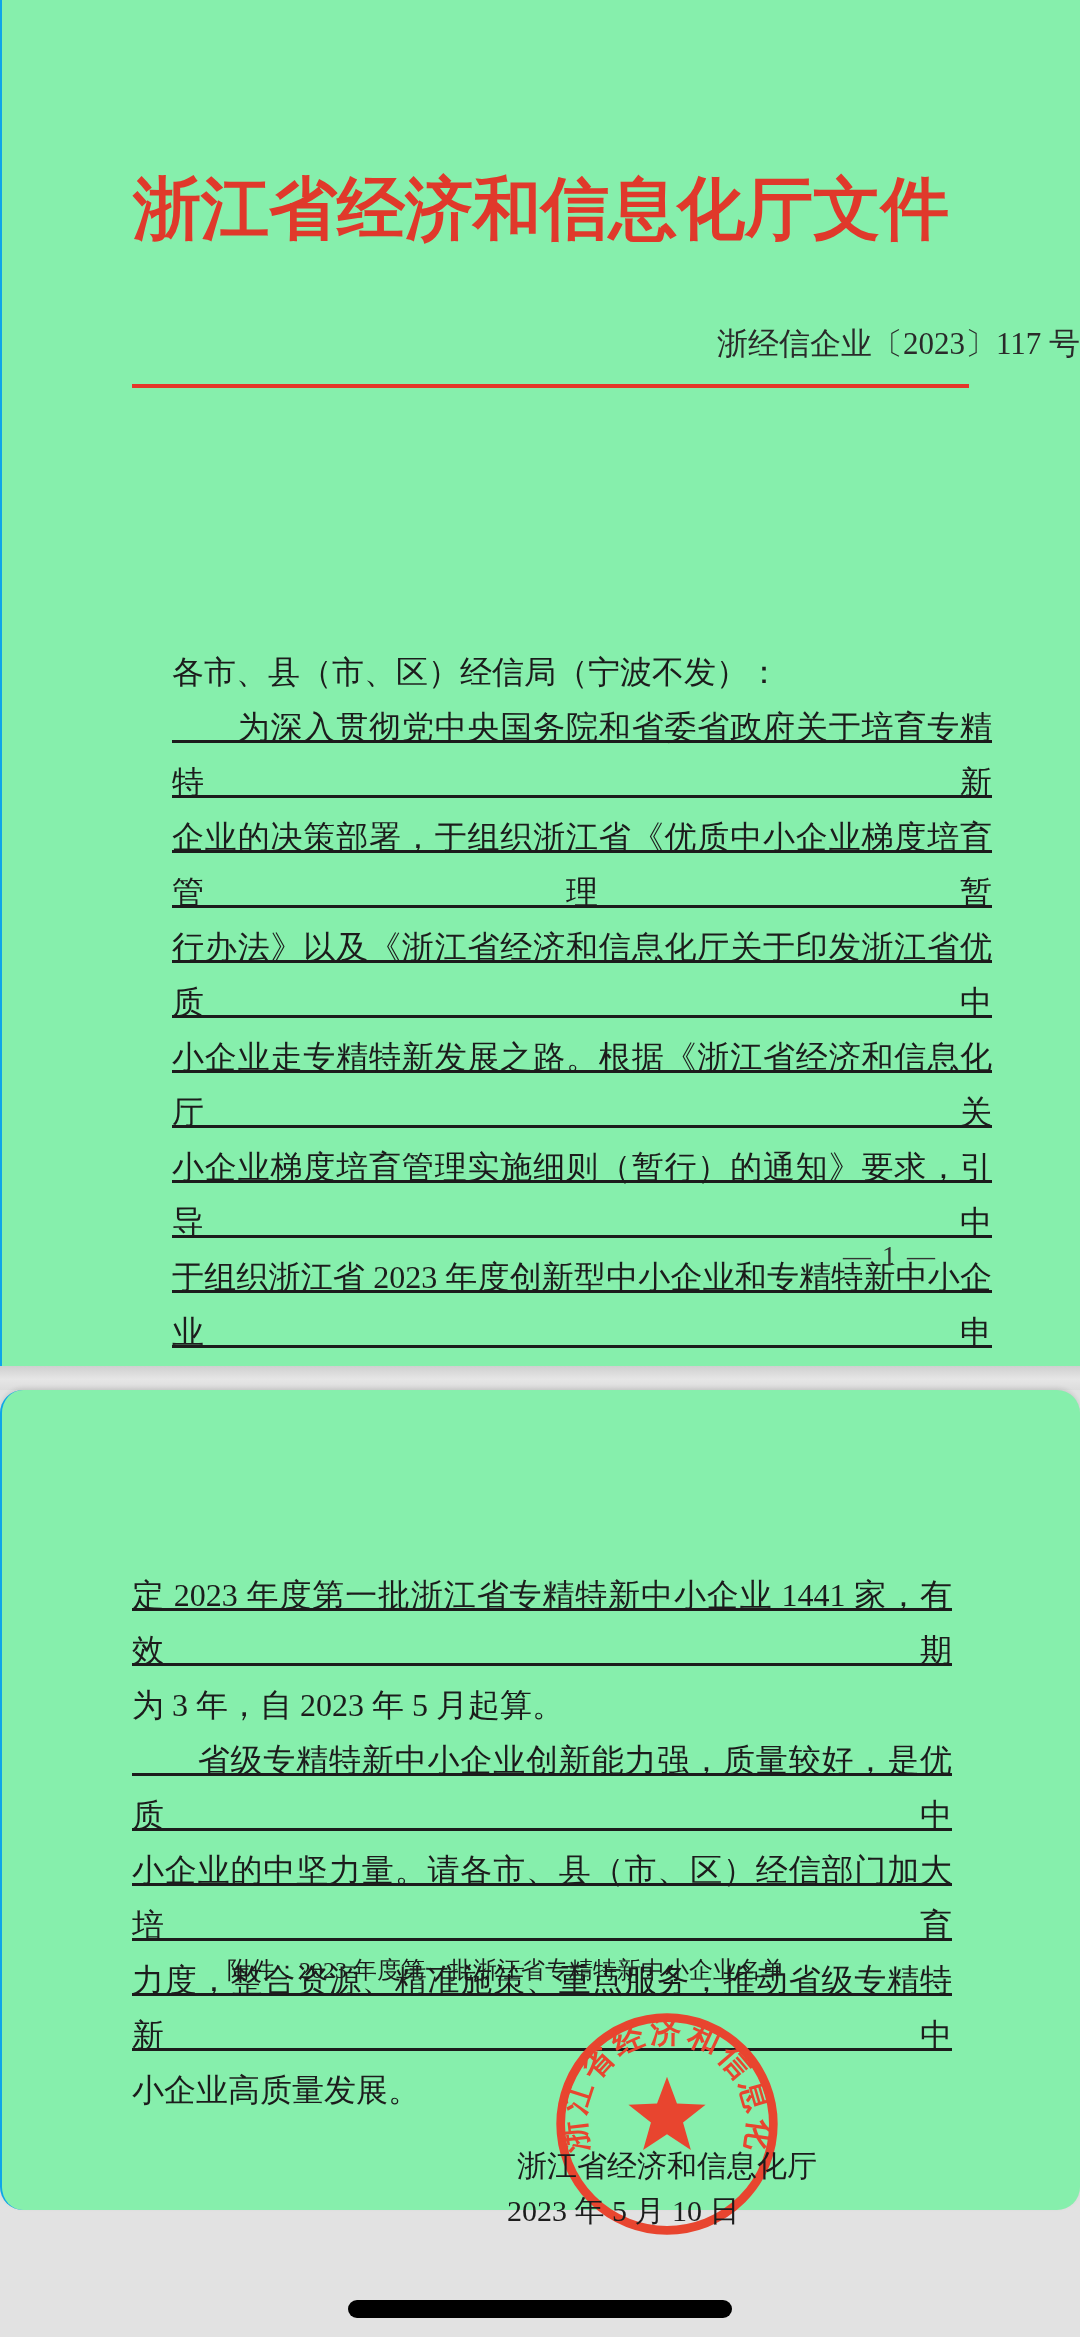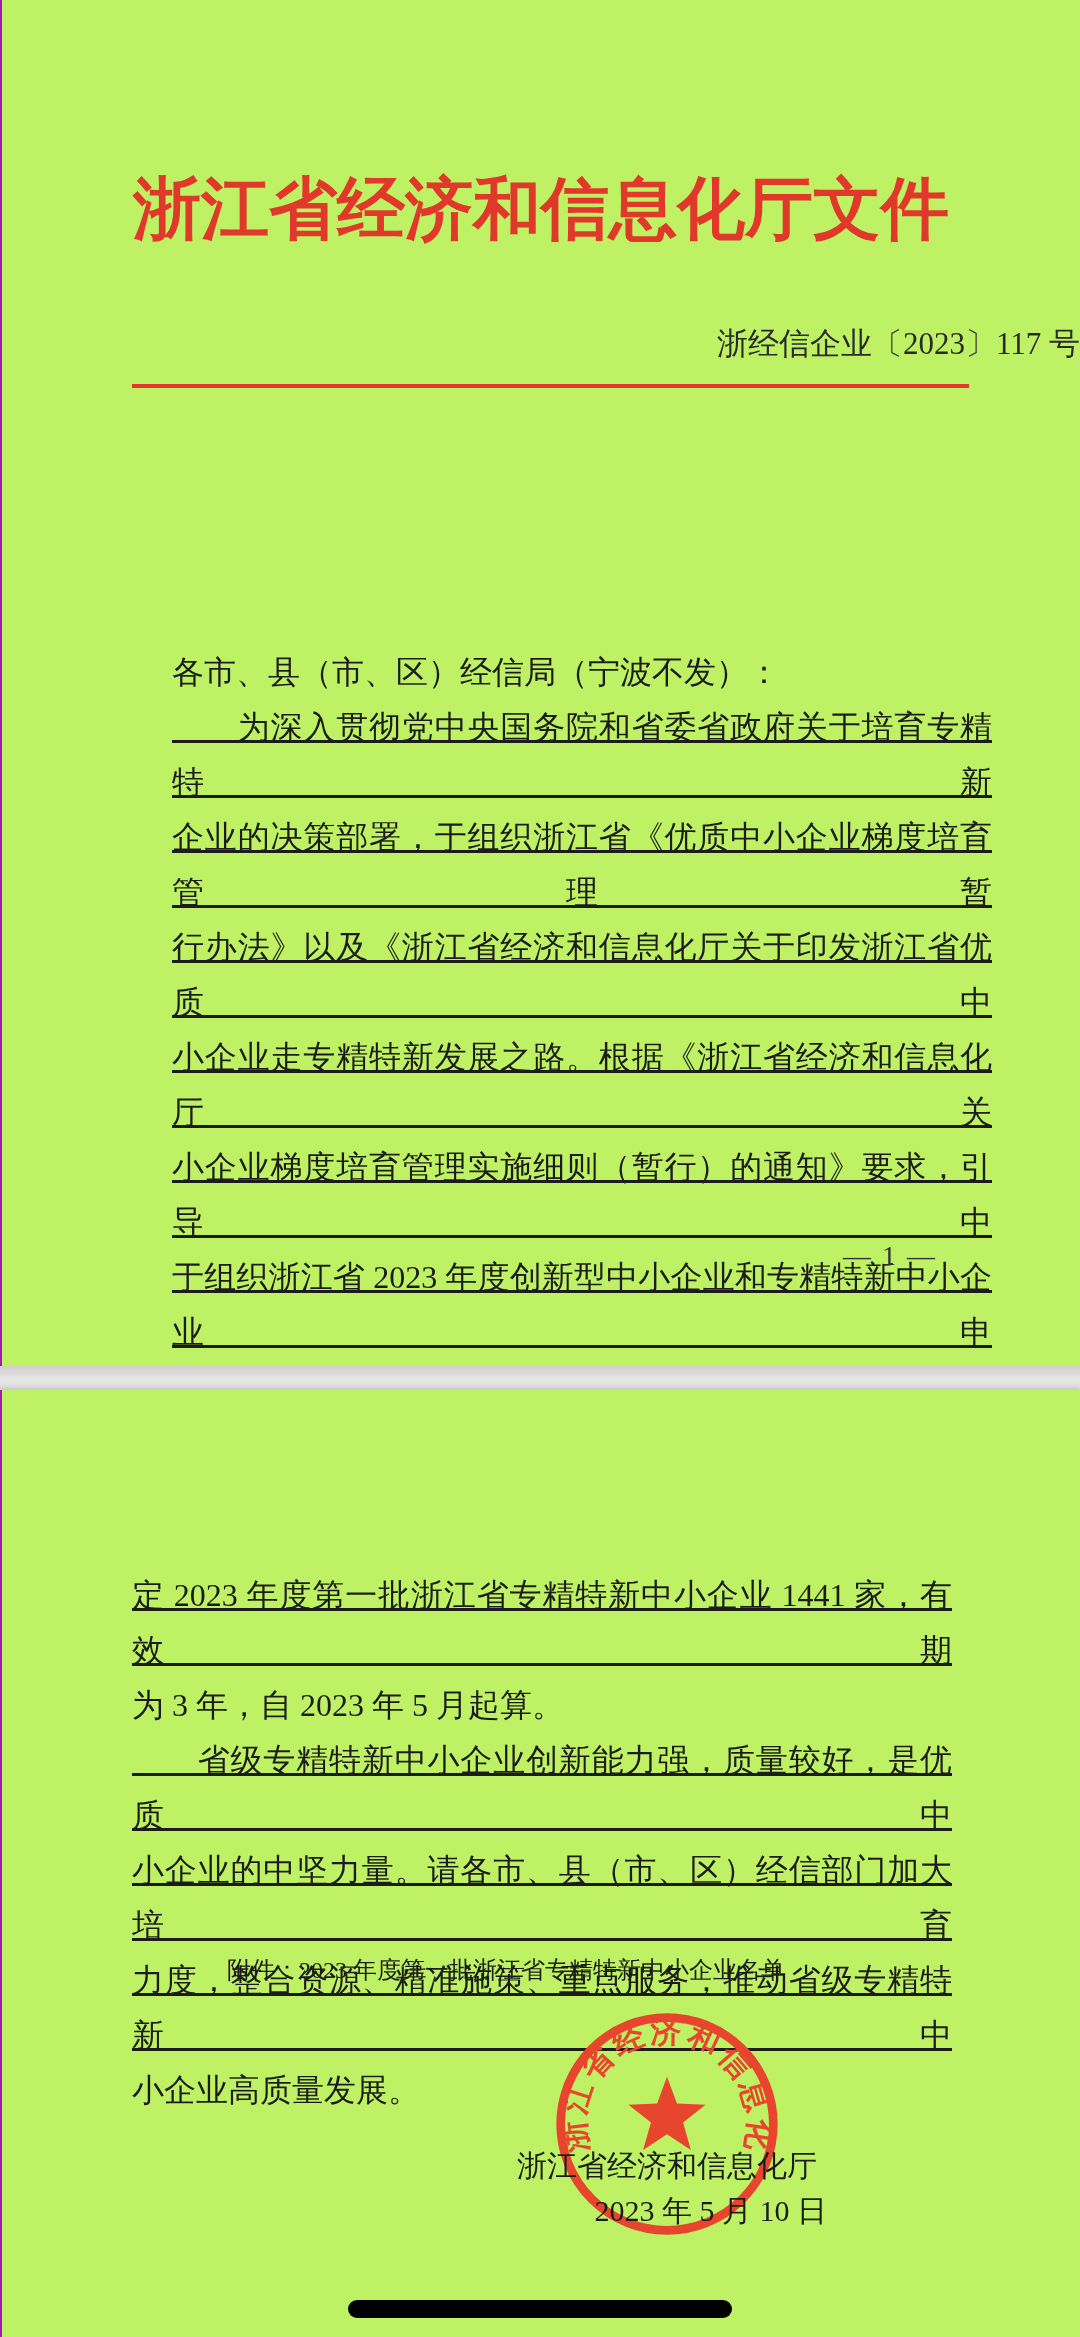--- a/index.html
+++ b/index.html
@@ -7,29 +7,29 @@
     width: 1080px; height: 2337px;
     position: relative;
     background: #e2e2e2;
     font-family: "Liberation Serif", "DejaVu Serif", serif;
     color: #1c1c1c;
     overflow: hidden;
   }
   .page {
     position: absolute;
     left: 0; width: 1078px;
-    background: #bef264;
-    border-left: 2px solid #a21caf;
+    background: #86efac;
+    border-left: 2px solid #0ea5e9;
   }
   #page1 { top: 0; height: 1366px; box-shadow: 0 3px 6px rgba(0,0,0,0.18); }
   #page-gap {
     position: absolute; left: 0; top: 1366px; width: 1080px; height: 24px;
     background: linear-gradient(#cfcfcf, #e6e6e6 55%, #dcdcdc);
   }
-  #page2 { top: 1390px; height: 947px; box-shadow: 0 -2px 4px rgba(0,0,0,0.10); }
+  #page2 { top: 1390px; height: 820px; box-shadow: 0 -2px 4px rgba(0,0,0,0.10); border-radius: 23px; }
 
   .masthead {
     position: absolute; top: 168px; left: 0; width: 100%;
     text-align: center;
     font-size: 68px; line-height: 82px; font-weight: bold;
     color: #e0392b;
     letter-spacing: 0px;
     white-space: nowrap;
   }
   .doc-number {
@@ -79,21 +79,21 @@
   }
   .signature {
     position: absolute; top: 755px; left: 505px; width: 320px;
     text-align: center;
     font-size: 30px; line-height: 42px;
     color: #1c1c1c;
     white-space: nowrap;
   }
   .sign-date {
     position: absolute; top: 800px; left: 505px; width: 320px;
-    text-align: right;
+    text-align: left;
     font-size: 30px; line-height: 42px;
     color: #1c1c1c;
     white-space: nowrap;
   }
   .home-indicator {
     position: absolute; top: 2300px; left: 348px;
     width: 384px; height: 18px;
     background: #000;
     border-radius: 9px;
   }

